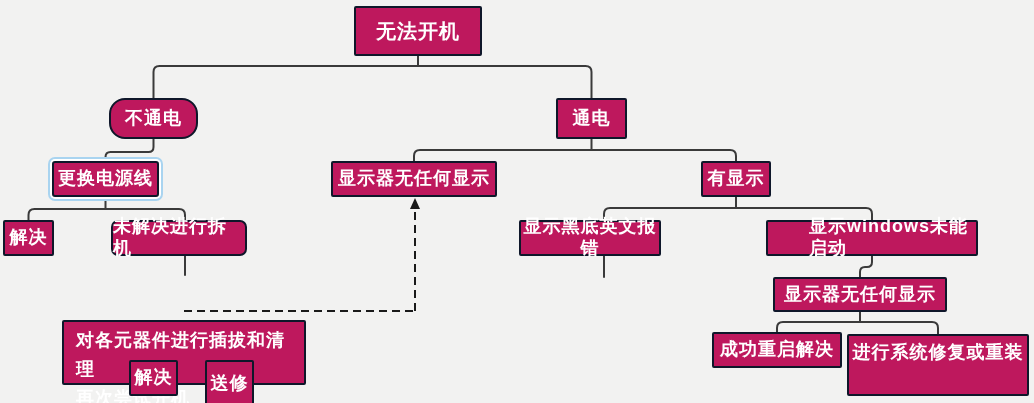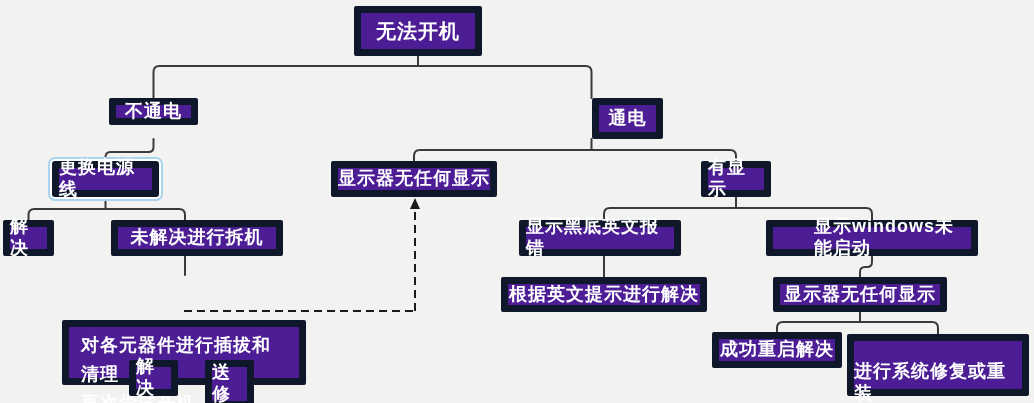--- a/index.html
+++ b/index.html
@@ -6,35 +6,35 @@
   body{
     width:1034px;height:403px;position:relative;overflow:hidden;
     background:#f2f2f1;
     font-family:"Liberation Sans","DejaVu Sans",sans-serif;
   }
   #canvas{position:absolute;inset:0;width:1034px;height:403px;}
   svg.links{position:absolute;left:0;top:0;z-index:1;pointer-events:none;}
   svg.assoc{position:absolute;left:0;top:0;z-index:3;pointer-events:none;}
   .node{
     position:absolute;z-index:2;box-sizing:border-box;
-    background:#4c1d95;border:7px solid #0f172a;border-radius:2px;
+    background:#be185d;border:2px solid #0f172a;border-radius:2px;
     color:#ffffff;font-weight:bold;font-size:18px;letter-spacing:1px;
     display:flex;align-items:center;justify-content:center;
     line-height:1.2;cursor:default;user-select:none;
   }
   .node.root{font-size:20px;}
   .node.selected{
     box-shadow:0 0 0 2px #ffffff,0 0 0 4px #a9d4f0;
     border-radius:3px;
   }
   .node.multiline{
     display:block;text-align:left;white-space:pre-line;
     padding:4px 12px 0 12px;line-height:29px;margin-top:45px;
   }
-  .node.toptext{align-items:flex-start;padding-top:20px;}
+  .node.toptext{align-items:flex-start;padding-top:6px;}
 </style>
 </head>
 <body>
 
 <div id="canvas">
 
   <svg class="links" width="1034" height="403">
     <g fill="none" stroke="#3a3a3a" stroke-width="2" stroke-linecap="round" stroke-linejoin="round">
 
       <path d="M418,56 V66"></path>
@@ -60,42 +60,41 @@
 
       <path d="M872,256 V262 Q872,267 867,267 H865 Q860,267 860,272 V277"></path>
 
       <path d="M860,312 V322"></path>
       <path d="M777,334 V328 Q777,322 783,322 H932 Q938,322 938,328 V334"></path>
     </g>
   </svg>
 
   <div class="node root" style="left:354px;top:6px;width:128px;height:50px;">无法开机</div>
 
-  <div class="node" style="left:109px;top:98px;width:89px;height:27px;">不通电</div>
+  <div class="node" style="left:109px;top:98px;width:89px;height:41px;border-radius:16px;">不通电</div>
 
-  <div class="node" style="left:556px;top:98px;width:71px;height:41px;margin-left:36px;">通电</div>
+  <div class="node" style="left:556px;top:98px;width:71px;height:41px;">通电</div>
 
   <div class="node selected" style="left:52px;top:161px;width:107px;height:36px;">更换电源线</div>
 
   <div class="node" style="left:701px;top:161px;width:70px;height:36px;">有显示</div>
 
   <div class="node" style="left:331px;top:161px;width:166px;height:36px;">显示器无任何显示</div>
 
   <div class="node" style="left:3px;top:220px;width:51px;height:36px;">解决</div>
 
-  <div class="node" style="left:111px;top:220px;width:172px;height:36px;">未解决进行拆机</div>
+  <div class="node" style="left:111px;top:220px;width:136px;height:36px;border-radius:7px;">未解决进行拆机</div>
 
-  <div class="node" style="left:519px;top:220px;width:162px;height:36px;">显示黑底英文报错</div>
+  <div class="node" style="left:519px;top:220px;width:142px;height:36px;text-align:center;">显示黑底英文报错</div>
 
   <div class="node" style="left:766px;top:220px;width:212px;height:36px;padding-left:41px;">显示windows未能启动</div>
 
   <div class="node multiline" style="left:62px;top:275px;width:244px;height:65px;">对各元器件进行插拔和清理
 再次尝试开机</div>
 
-  <div class="node" style="left:501px;top:277px;width:206px;height:35px;">根据英文提示进行解决</div>
 
   <div class="node" style="left:773px;top:277px;width:174px;height:35px;">显示器无任何显示</div>
 
   <div class="node" style="left:129px;top:360px;width:49px;height:36px;">解决</div>
 
   <div class="node" style="left:186px;top:360px;width:49px;height:48px;margin-left:19px;">送修</div>
 
   <div class="node" style="left:712px;top:332px;width:130px;height:36px;">成功重启解决</div>
 
   <div class="node toptext" style="left:847px;top:334px;width:182px;height:62px;">进行系统修复或重装</div>

